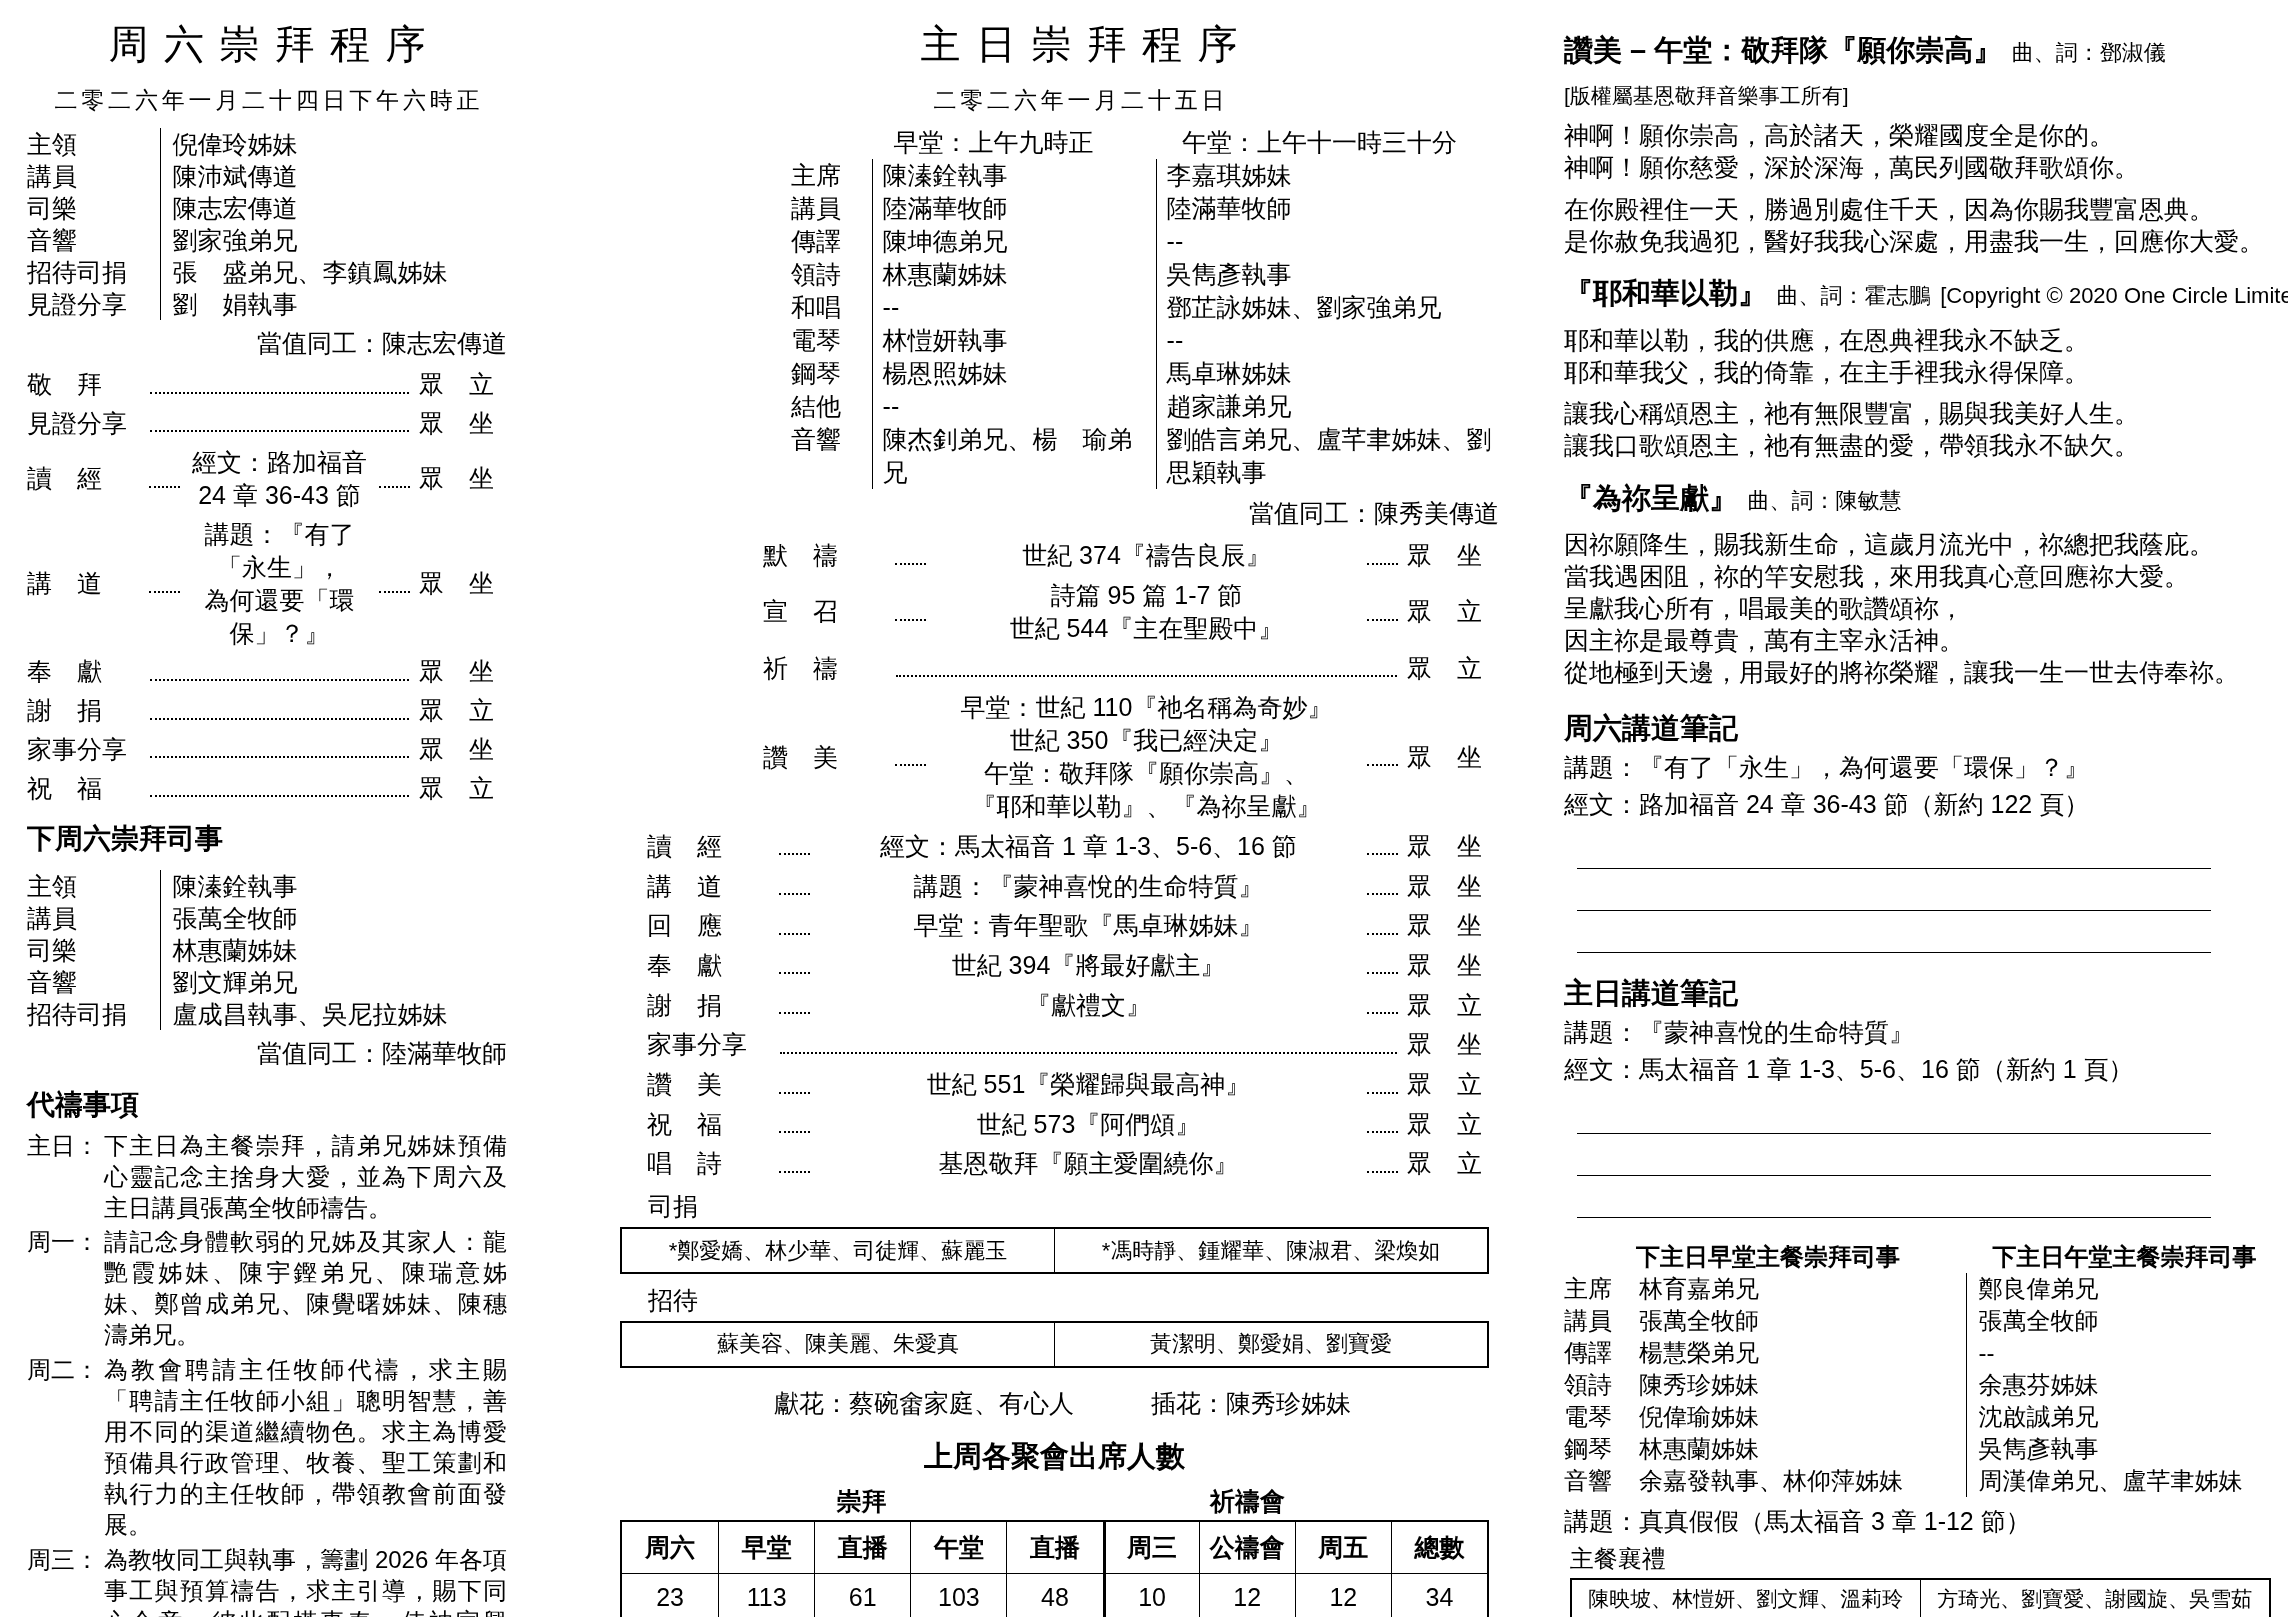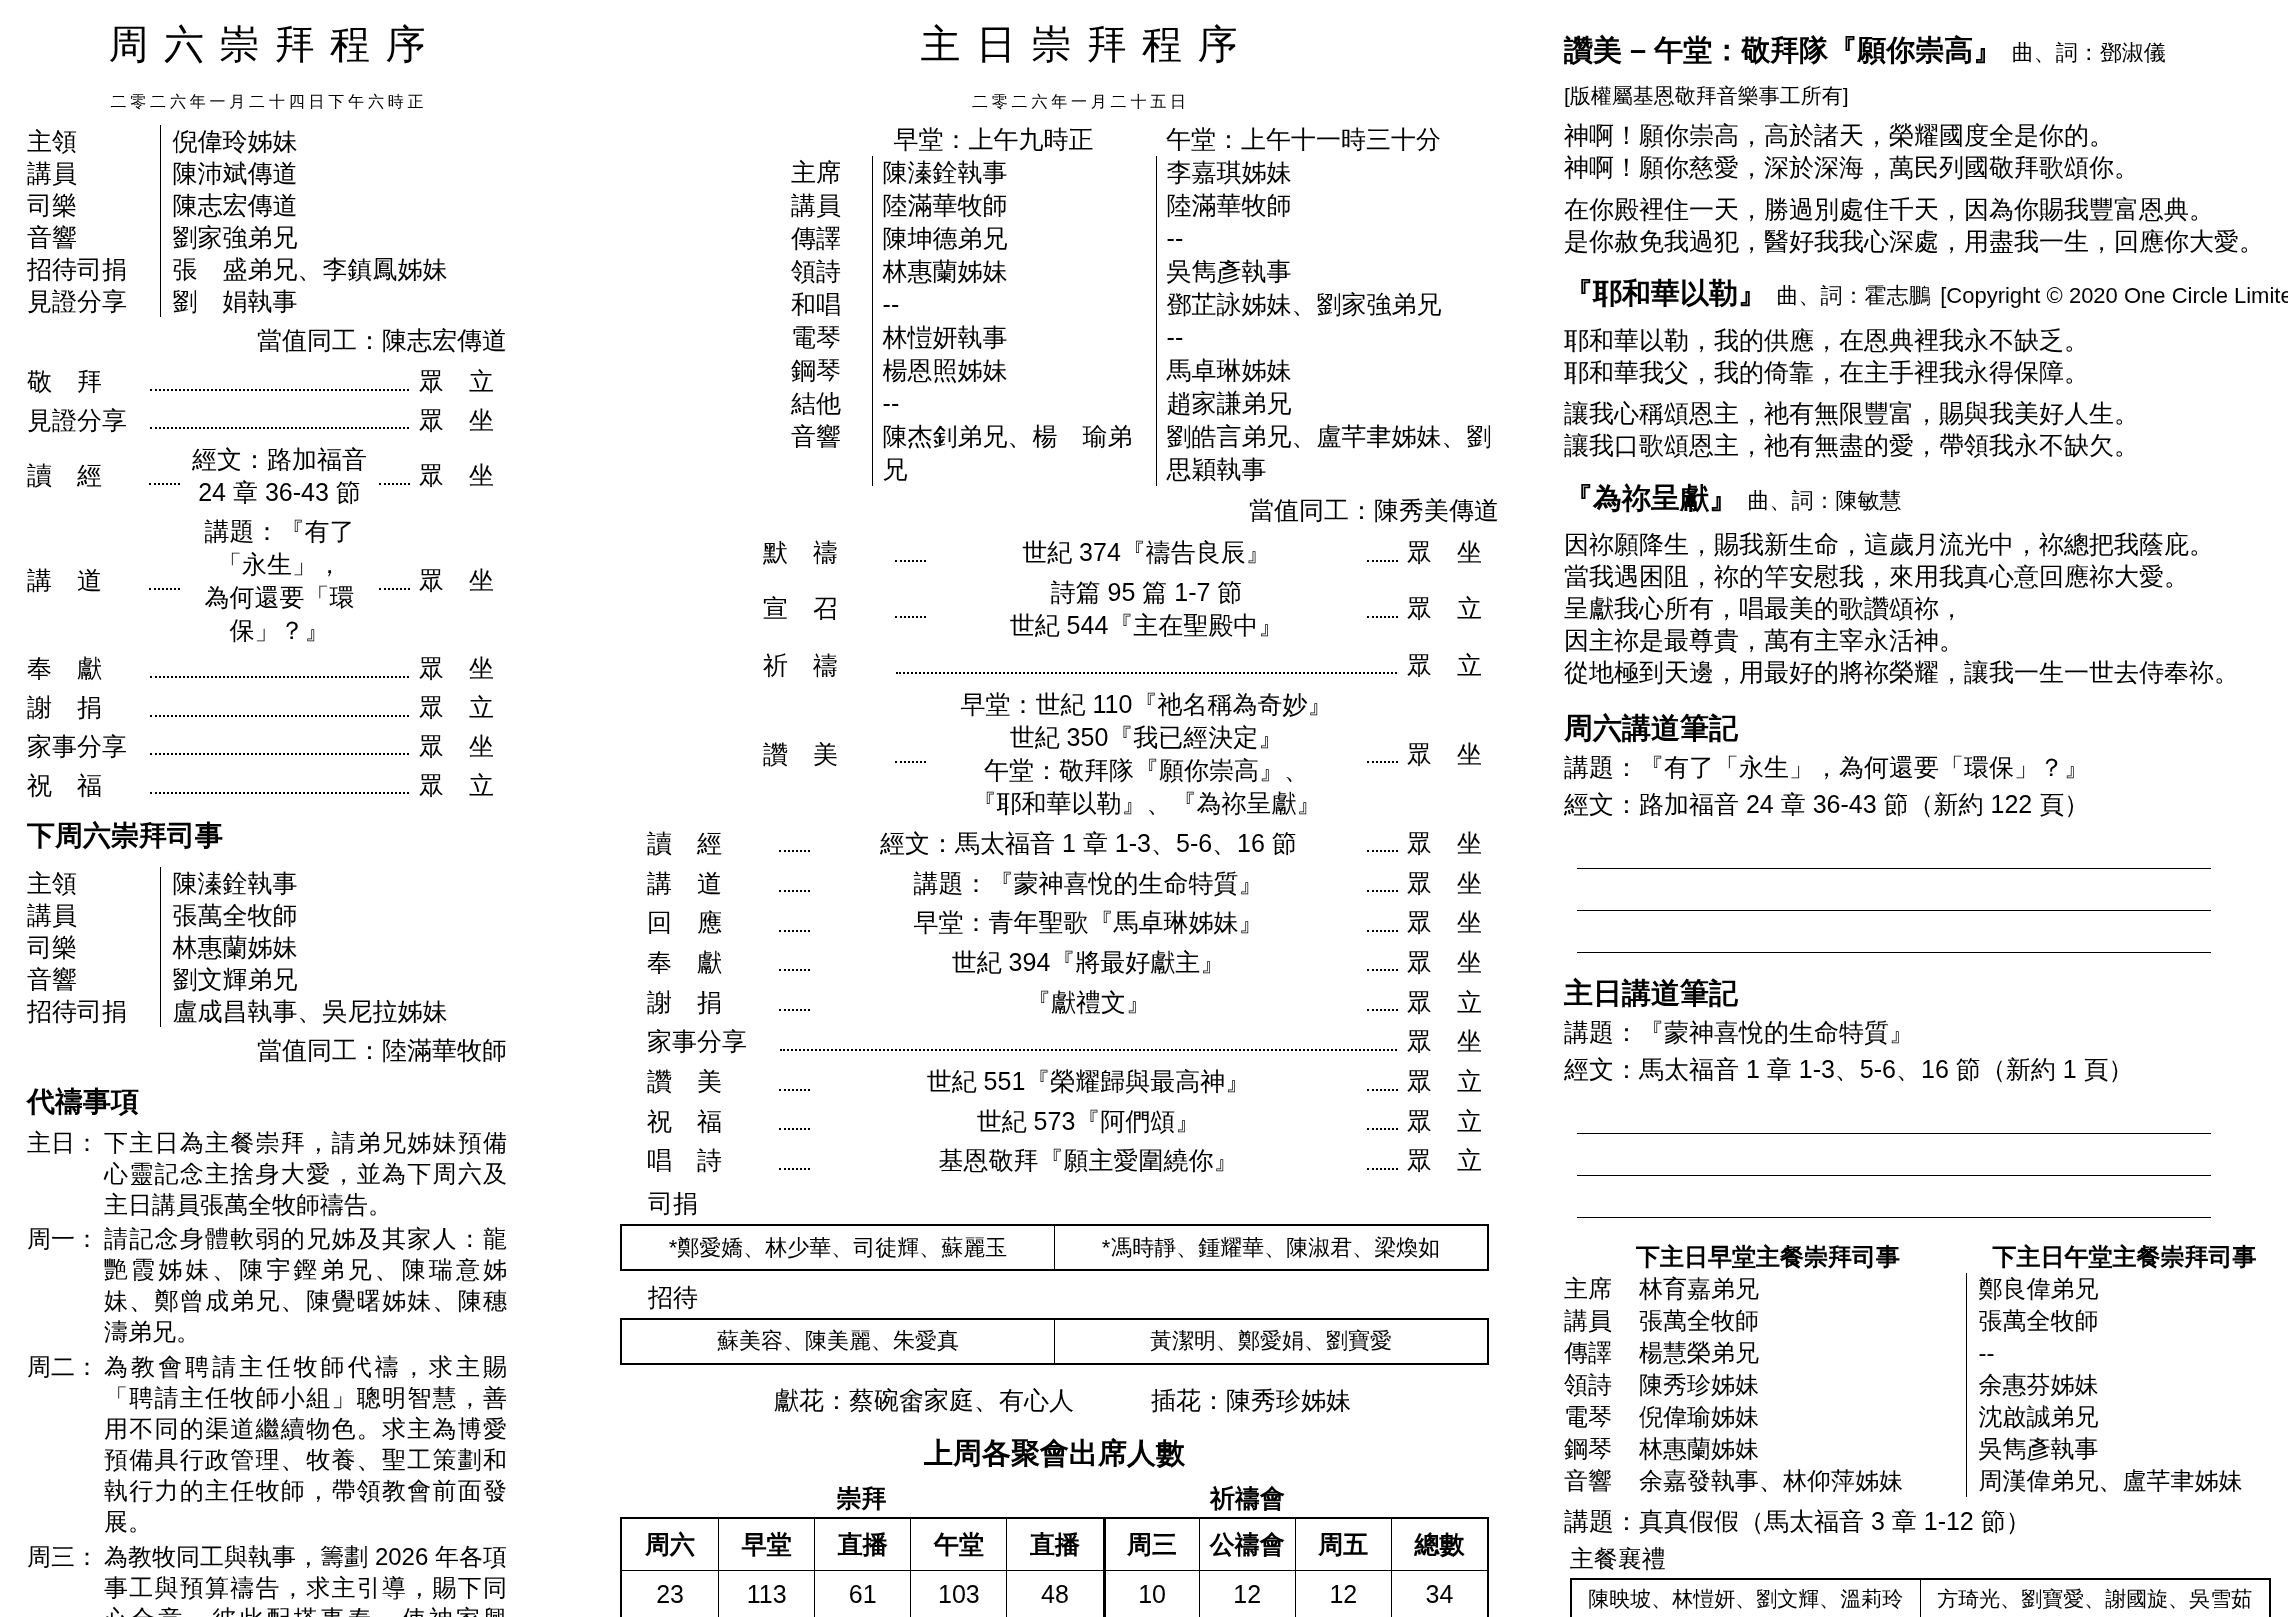--- a/index.html
+++ b/index.html
@@ -7,21 +7,21 @@
   body {
     width:2288px; height:1618px; position:relative; overflow:hidden;
     font-family:"Liberation Sans","DejaVu Sans",sans-serif; color:#000;
   }
   .col { position:absolute; top:0; }
   #left  { left:27px;  top:17.3px; width:480px; }
   #mid   { left:534px; top:17.3px; width:965px; }
   #right { left:1564px; top:13.4px; width:713px; }
 
   .big-title { font-size:40px; letter-spacing:15.4px; text-indent:15.4px; text-align:center; white-space:nowrap; }
-  .date-line { font-size:16px; letter-spacing:3.8px; text-indent:3.8px; text-align:center; margin-top:20px; white-space:nowrap; }
+  .date-line { font-size:23px; letter-spacing:3.8px; text-indent:3.8px; text-align:center; margin-top:13px; white-space:nowrap; }
 
   .roletable { margin-top:11.5px; font-size:25px; line-height:32px; }
   .rrow   { display:flex; }
   .rlabel { width:133px; flex:none; }
   .rval   { flex:1; border-left:1.9px solid #000; padding-left:11.5px; }
 
   .duty { text-align:right; font-size:25px; margin-top:7.7px; }
 
   .lprogram { margin-top:7.7px; font-size:25px; }
   .prow   { display:flex; align-items:center; margin:5.8px 0; }
@@ -33,21 +33,21 @@
 
   .sect-h { font-size:28px; font-weight:bold; margin-top:15.4px; }
 
   .prayers { margin-top:5.8px; font-size:24px; line-height:31px; }
   .pritem { display:flex; margin-top:3.8px; }
   .prlabel { width:77px; flex:none; }
   .prtext { flex:1; text-align:justify; }
 
   
   .mid-head { margin-left:125px; }
-  .sessrow { display:flex; font-size:25px; margin-top:9.6px; white-space:nowrap; }
+  .sessrow { display:flex; font-size:25px; margin-top:9.6px; white-space:nowrap;gap:16px; }
   .sess-m { margin-left:330px; width:259px; text-align:center; }
   .sess-n { margin-left:41px; width:279px; text-align:center; }
 
   .mroles { margin-left:257px; font-size:25px; line-height:33px; }
   .mrow  { display:flex; }
   .mlabel { width:81px; flex:none; }
   .mcol1 { width:284px; flex:none; border-left:1.9px solid #000; padding-left:9.6px; }
   .mcol2 { flex:1; border-left:1.9px solid #000; padding-left:9.6px; }
 
   .mprogram { margin-top:9.6px; font-size:25px; }

